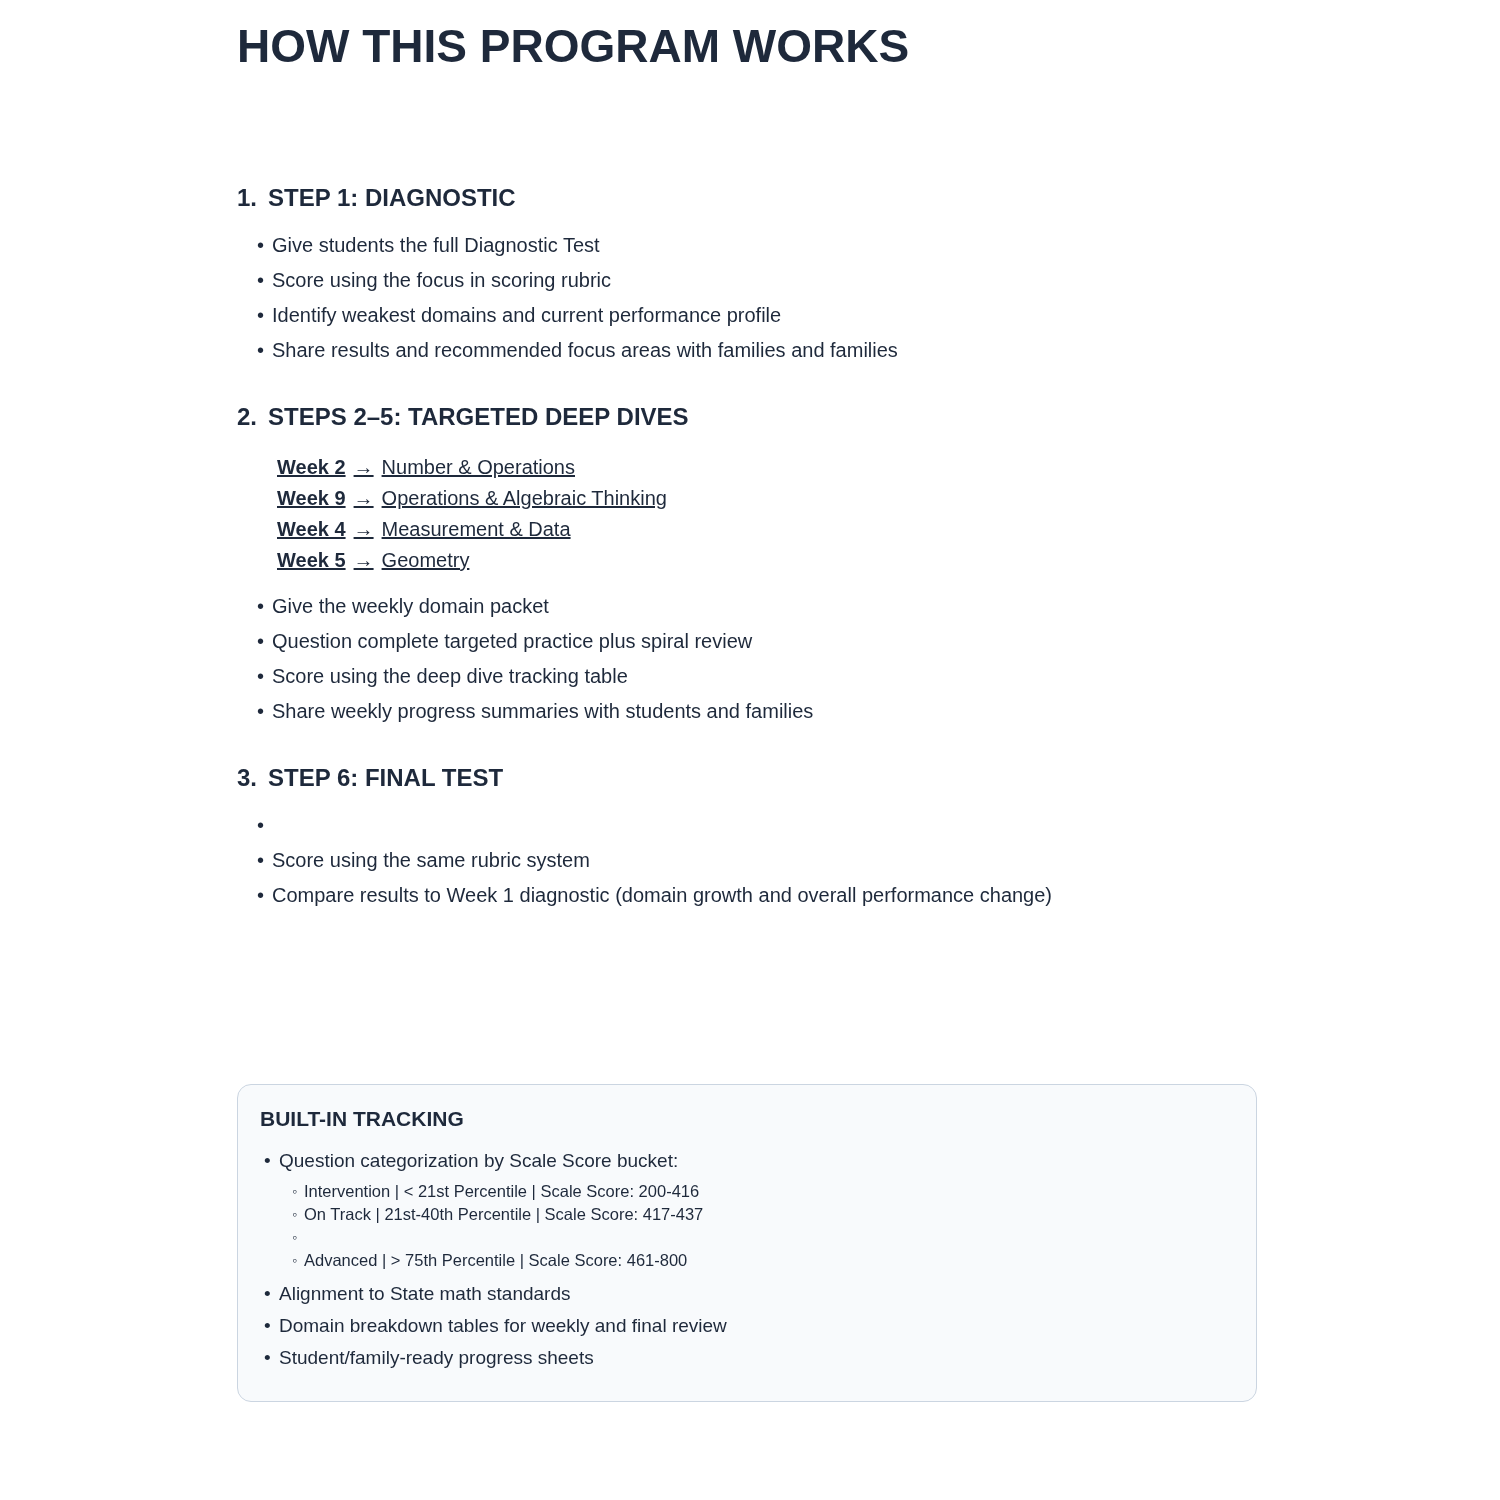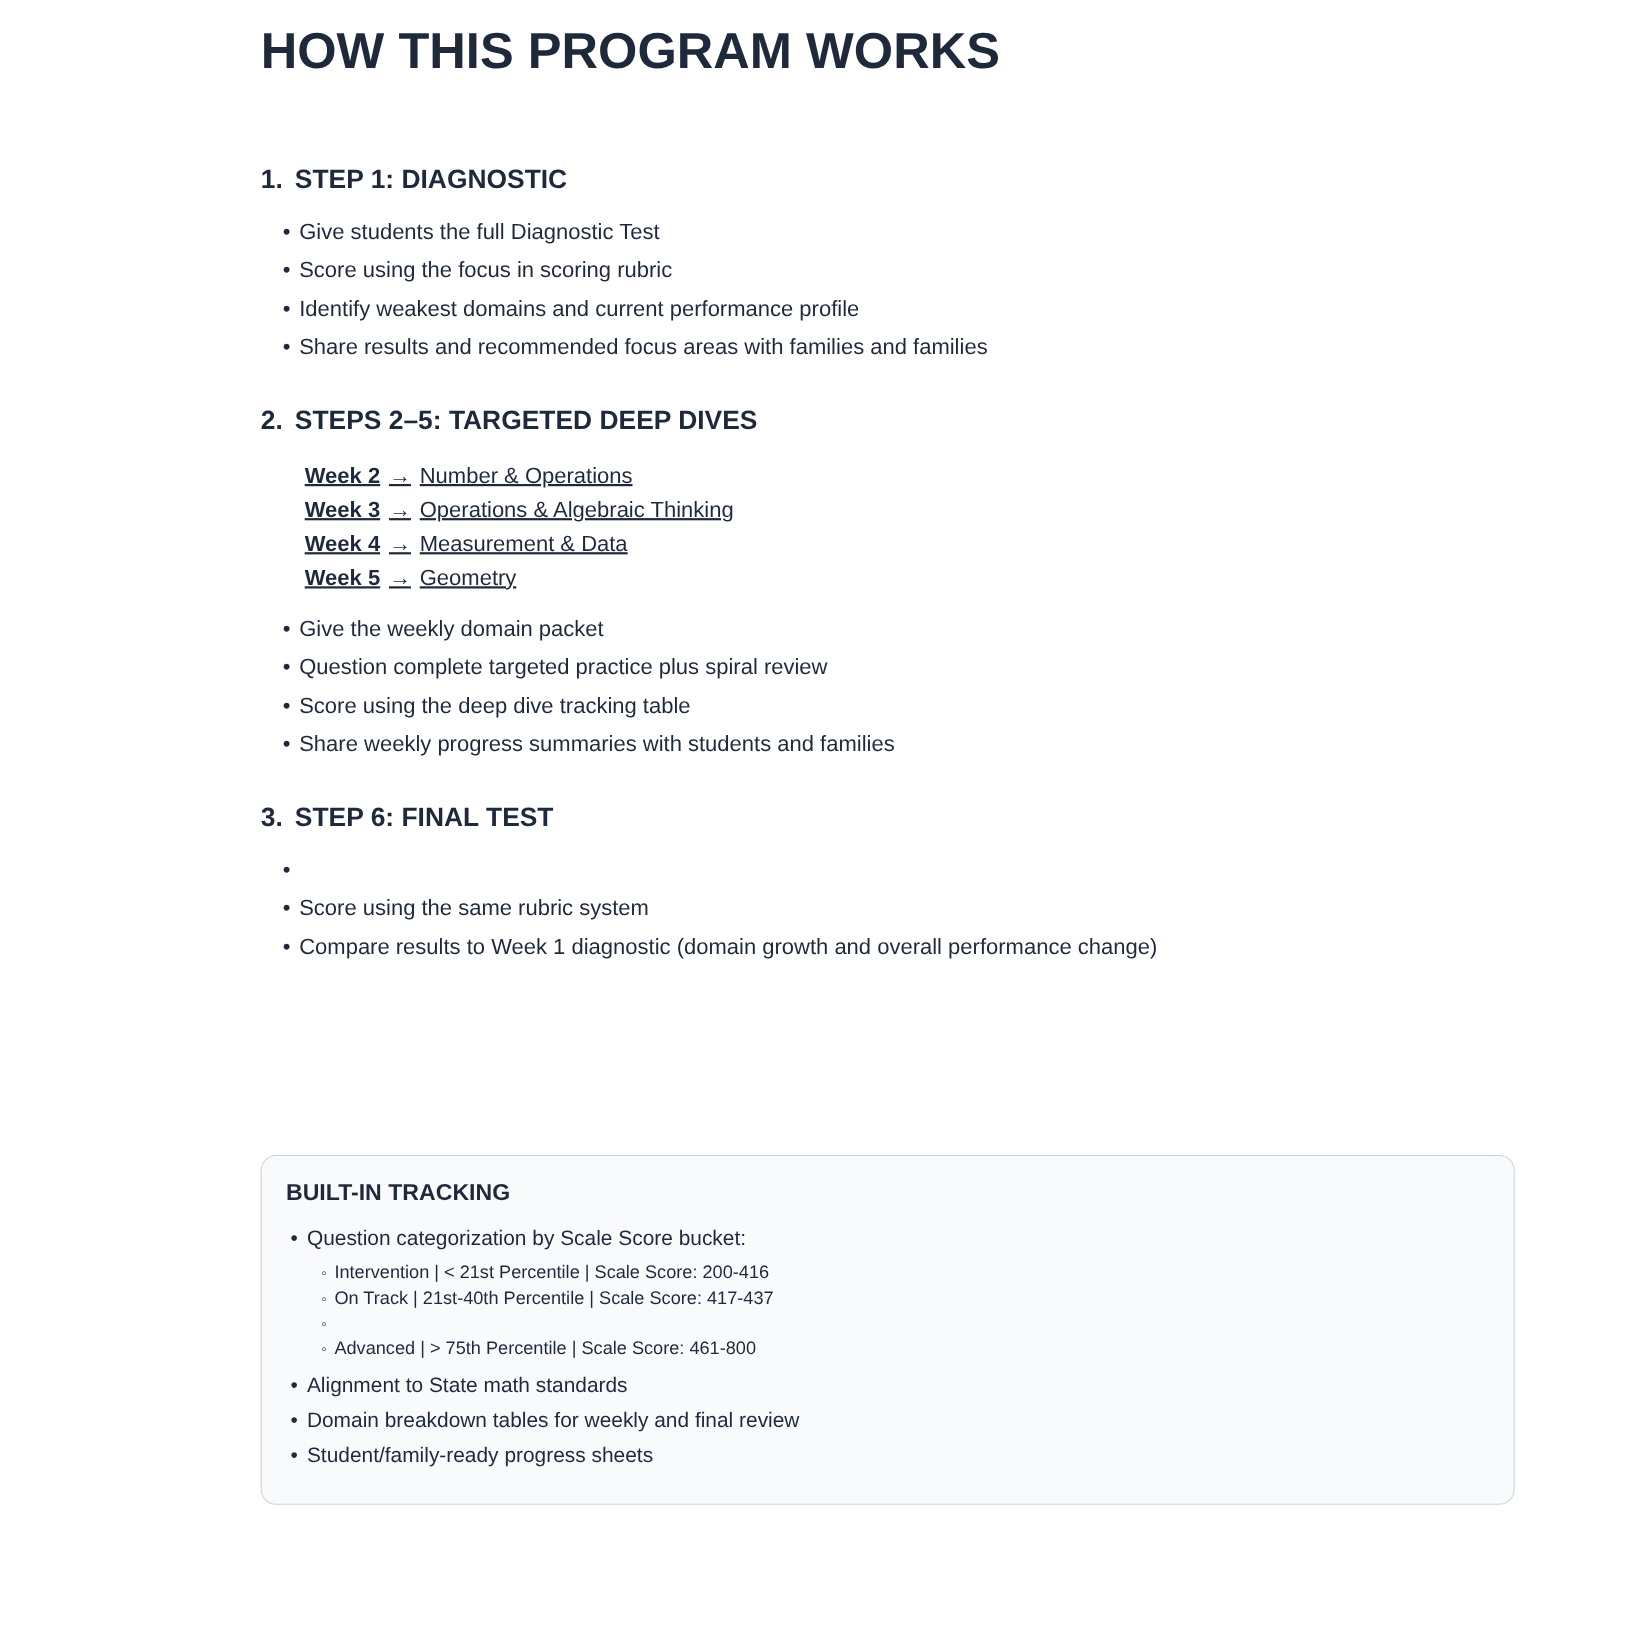--- a/index.html
+++ b/index.html
@@ -29,41 +29,41 @@
     text-align: left;
     margin: 21px 0 0 0;
     line-height: 1.1;
   }
   section.step h2 {
     font-size: 24px;
     font-weight: 700;
     margin: 40px 0 21px 0;
     line-height: 1.15;
   }
-  section.step.first h2 { margin-top: 78px; }
+  section.step.first h2 { margin-top: 112px; }
   h2 .num { margin-right: 11px; }
   .bullets { padding-left: 20px; }
   .bullet {
     display: flex;
     font-size: 20px;
     line-height: 26px;
     margin-bottom: 9px;
   }
   .bullet .marker { flex: none; width: 15px; }
   .weeks { margin: 21px 0 17px 40px; }
   .week { font-size: 20px; line-height: 31px; text-decoration: underline; }
   .week .wlabel { font-weight: 700; }
   .week .arrow { margin: 0 8px; font-weight: 400; }
   .tracking-box {
     margin-top: 176px;
     background: var(--box_background);
     border: 1px solid var(--box_border);
     border-radius: 14px;
     padding: 22px 26px 24px 22px;
-    width: 1140px;
+    width: 1020px;
   }
   .tracking-box h3 {
     font-size: 21px;
     font-weight: 700;
     margin: 0 0 17px 0;
   }
   .tracking-box .bullets { padding-left: 4px; }
   .tracking-box .bullet {
     font-size: 19px;
     line-height: 25px;
@@ -113,21 +113,21 @@
 
   <section class="step">
     <h2>
       <span class="num">2.</span><span>STEPS 2–5: TARGETED DEEP DIVES</span>
     </h2>
     <div class="weeks">
       <div class="week">
         <span class="wlabel">Week 2</span><span class="arrow">→</span><span class="wtopic">Number &amp; Operations</span>
       </div>
       <div class="week">
-        <span class="wlabel">Week 3</span><span class="arrow">→</span><span class="wtopic">Operations &amp; Algebraic Thinking</span>
+        <span class="wlabel">Week 9</span><span class="arrow">→</span><span class="wtopic">Operations &amp; Algebraic Thinking</span>
       </div>
       <div class="week">
         <span class="wlabel">Week 4</span><span class="arrow">→</span><span class="wtopic">Measurement &amp; Data</span>
       </div>
       <div class="week">
         <span class="wlabel">Week 5</span><span class="arrow">→</span><span class="wtopic">Geometry</span>
       </div>
     </div>
     <div class="bullets">
       <div class="bullet">

